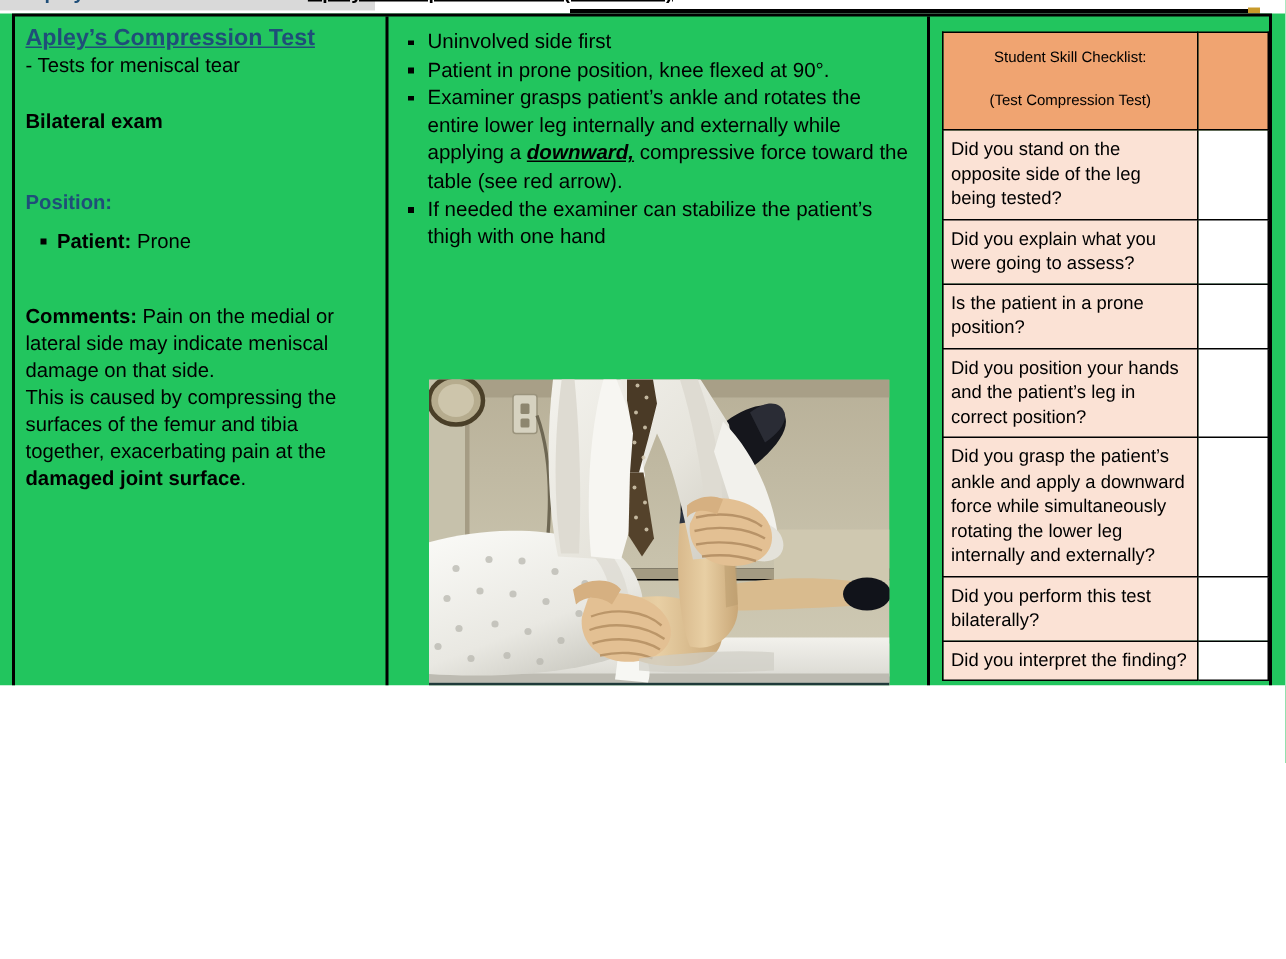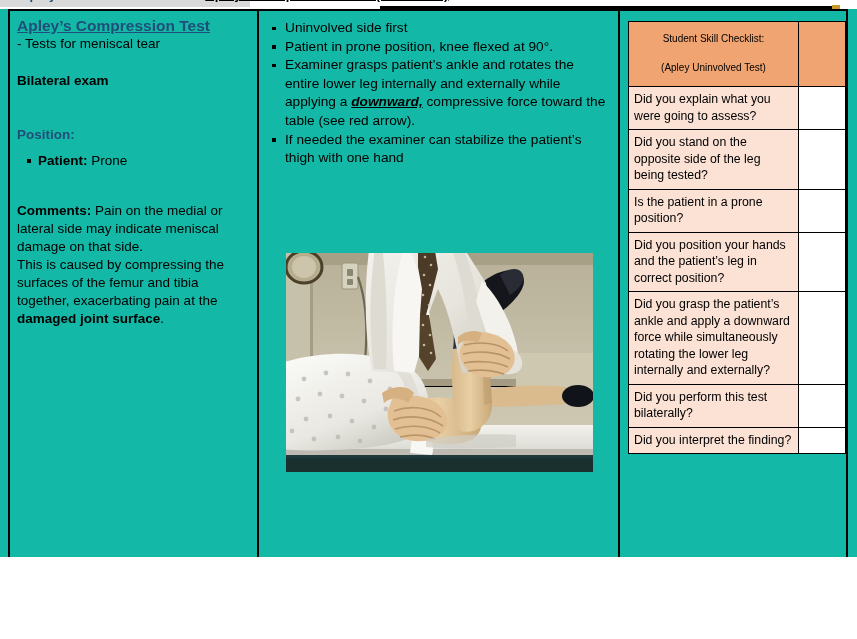--- a/index.html
+++ b/index.html
@@ -8,23 +8,23 @@
     background: #ffffff;
   }
   body {
     font-family: "Liberation Sans", sans-serif;
     color: #000000;
   }
 
   #page {
     position: relative;
     width: 857px;
-    height: 557px;
+    height: 457px;
     overflow: hidden;
-    background: #14b8a6;
+    background: #22c55e;
   }
 
   
   #top-strip {
     position: absolute;
     left: 0; top: 0;
     width: 857px; height: 9px;
     overflow: hidden;
     background: #ffffff;
   }
@@ -423,31 +423,31 @@
 
     </div>
 
     <div class="col" id="col-right">
 
       <table class="checklist">
         <tbody>
           <tr class="head">
             <td class="head-cell">
               <div class="head-line-1">Student Skill Checklist:</div>
-              <div>(Apley Uninvolved Test)</div>
+              <div>(Test Compression Test)</div>
             </td>
             <td class="box"></td>
           </tr>
 
           <tr>
+            <td class="q">Did you stand on the opposite side of the leg being tested?</td>
+            <td class="box"></td>
+          </tr>
+          <tr>
             <td class="q">Did you explain what you were going to assess?</td>
-            <td class="box"></td>
-          </tr>
-          <tr>
-            <td class="q">Did you stand on the opposite side of the leg being tested?</td>
             <td class="box"></td>
           </tr>
           <tr>
             <td class="q">Is the patient in a prone position?</td>
             <td class="box"></td>
           </tr>
           <tr>
             <td class="q">Did you position your hands and the patient’s leg in correct position?</td>
             <td class="box"></td>
           </tr>

